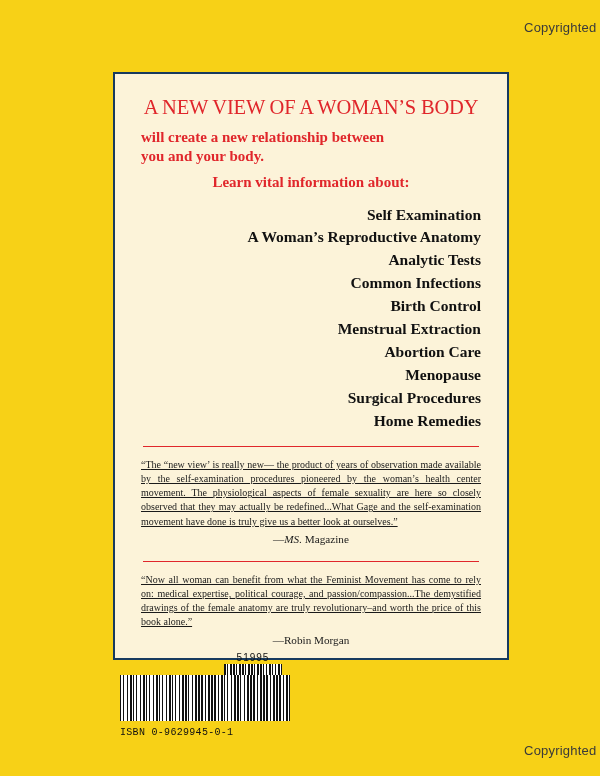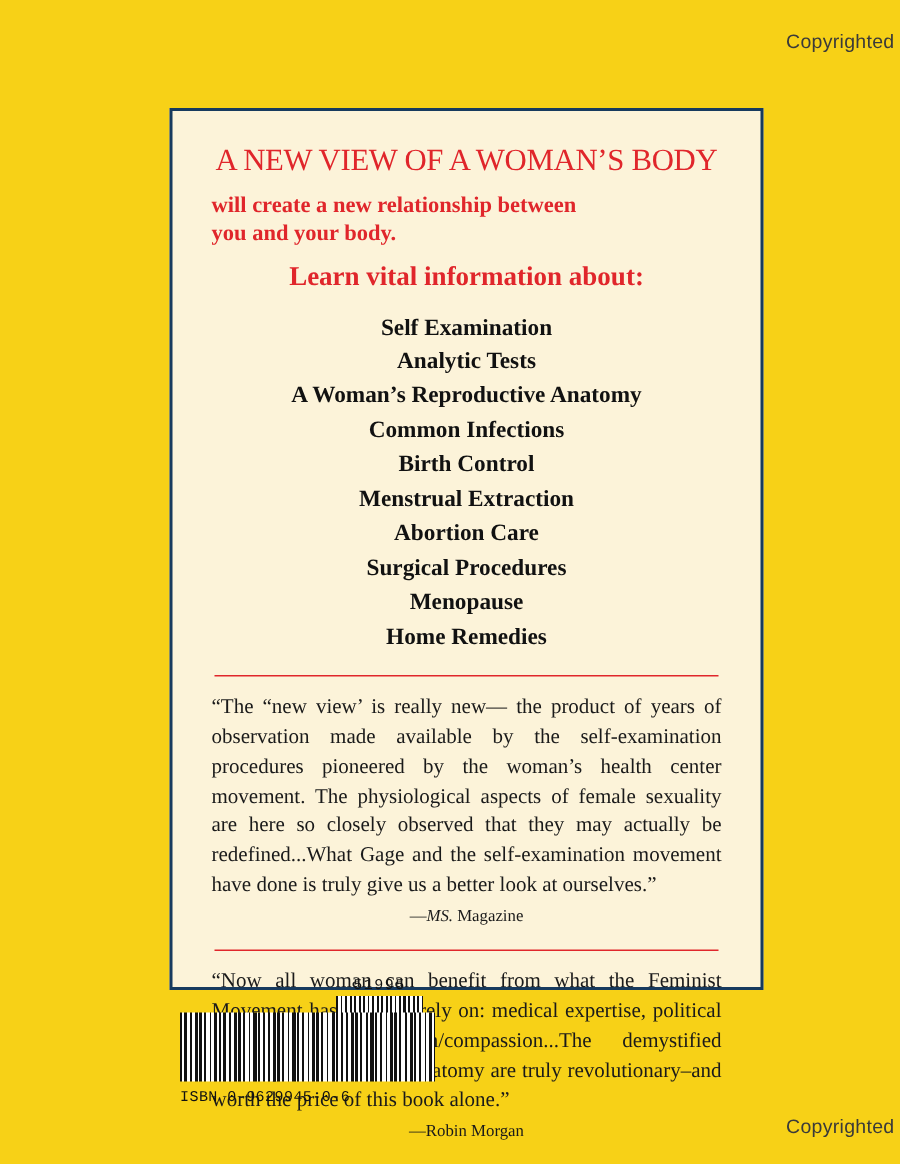--- a/index.html
+++ b/index.html
@@ -51,28 +51,28 @@
   }
   .subtitle {
     color: #e0262b;
     font-size: 15px;
     font-weight: bold;
     line-height: 1.3;
     margin-top: 9px;
   }
   .learn {
     color: #e0262b;
-    font-size: 18px;
+    font-size: 15px;
     font-weight: bold;
     text-align: center;
     margin-top: 7px;
   }
   .topics {
     margin-top: 13px;
-    text-align: center;
+    text-align: right;
   }
   .topic {
     color: #111;
     font-size: 15.5px;
     font-weight: bold;
     line-height: 1.48;
   }
   .plus {
     color: #e0262b;
     font-size: 15px;
@@ -80,24 +80,25 @@
     text-align: center;
     line-height: 1.32;
     margin-top: 13px;
   }
   .rule {
     border: none;
     border-top: 1px solid #e0262b;
     margin: 13px 2px 11px 2px;
   }
   .quote {
-    font-size: 14px;
+    font-size: 10px;
     color: #1a1a1a;
     line-height: 1.42;
     text-align: justify;
+    text-decoration: underline;
   }
   .attrib {
     font-size: 11.2px;
     color: #1a1a1a;
     text-align: center;
     margin-top: 3px;
     line-height: 1.42;
   }
   .attrib .ital { font-style: italic; }
 
@@ -109,21 +110,21 @@
     width: 170px;
   }
   .barcode-addon {
     position: absolute;
     left: 222px;
     bottom: 84px;
     width: 62px;
     text-align: center;
   }
   .addon-digits {
-    font-family: Liberation Mono, monospace;
+    font-family: Liberation Sans, sans-serif;
     font-size: 10px;
     color: #111;
     letter-spacing: 1px;
   }
   .addon-bars {
     height: 28px;
     width: 58px;
     margin: 1px auto 0 auto;
     background:
       repeating-linear-gradient(to right,
@@ -175,28 +176,28 @@
 
     <div class="subtitle">
       <div>will create a new relationship between</div>
       <div>you and your body.</div>
     </div>
 
     <div class="learn">Learn vital information about:</div>
 
     <div class="topics">
       <div class="topic">Self Examination</div>
+      <div class="topic">A Woman’s Reproductive Anatomy</div>
       <div class="topic">Analytic Tests</div>
-      <div class="topic">A Woman’s Reproductive Anatomy</div>
       <div class="topic">Common Infections</div>
       <div class="topic">Birth Control</div>
       <div class="topic">Menstrual Extraction</div>
       <div class="topic">Abortion Care</div>
+      <div class="topic">Menopause</div>
       <div class="topic">Surgical Procedures</div>
-      <div class="topic">Menopause</div>
       <div class="topic">Home Remedies</div>
     </div>
 
 
     <hr class="rule">
 
     <div class="quote">“The “new view’ is really new— the product of years of observation made available by the self-examination procedures pioneered by the woman’s health center movement.  The physiological aspects of female sexuality are here so closely observed that they may actually be redefined...What Gage and the self-examination movement have done is truly give us a better look at ourselves.”</div>
     <div class="attrib"><span>—</span><span class="ital">MS.</span><span> Magazine</span></div>
 
     <hr class="rule">
@@ -207,16 +208,16 @@
   </div>
 </div>
 
 <div class="barcode-addon">
   <div class="addon-digits">51995</div>
   <div class="addon-bars"></div>
 </div>
 
 <div class="barcode-area">
   <div class="main-bars"></div>
-  <div class="isbn-line">ISBN 0-9629945-0-6</div>
+  <div class="isbn-line">ISBN 0-9629945-0-1</div>
 </div>
 
 <div class="copyright-bottom">Copyrighted Material</div>
 
 </body></html>

